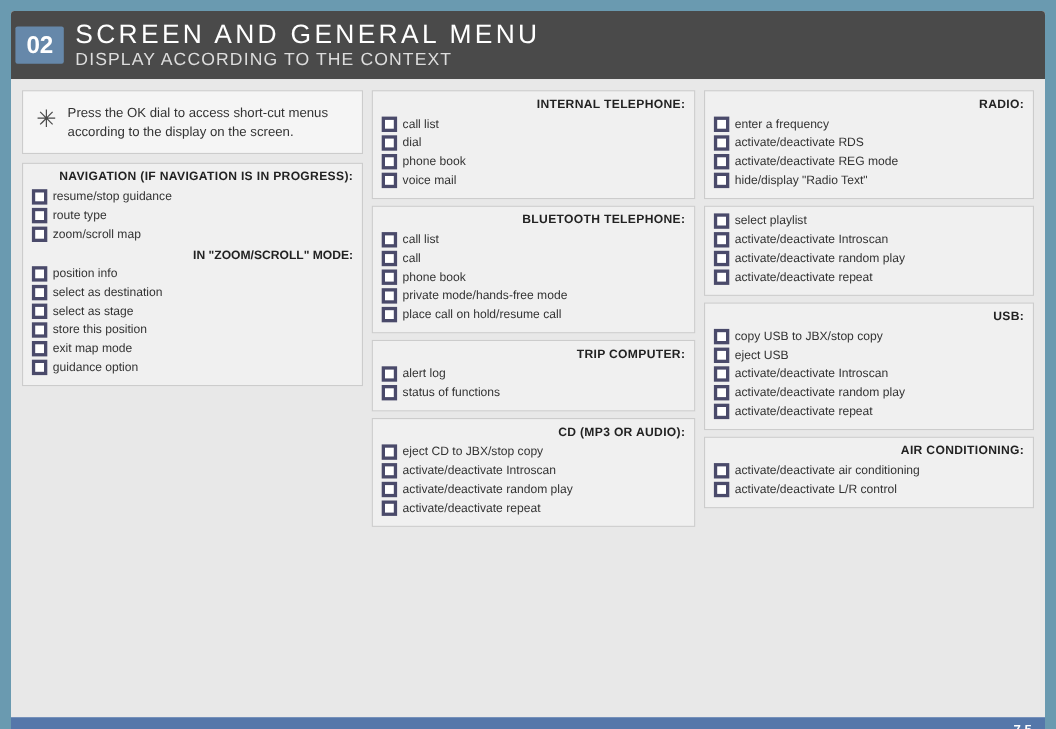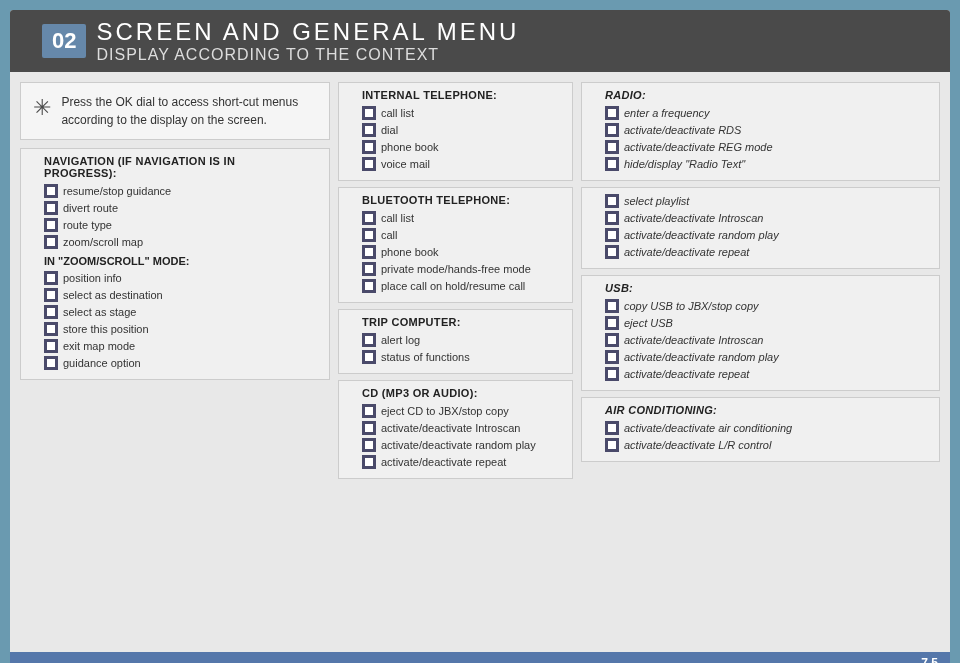--- a/index.html
+++ b/index.html
@@ -19,23 +19,22 @@
       min-height: 580px;
     }
     .left-panel {
       width: 310px;
       flex-shrink: 0;
     }
     .middle-panel {
       flex: 1;
     }
     .right-panel {
-      width: 359px;
+      width: 300px;
       flex-shrink: 0;
-      font-style: italic;
     }
     .info-box {
       background: #f5f5f5;
       border: 1px solid #ccc;
       padding: 10px 12px;
       margin-bottom: 8px;
       display: flex;
       align-items: flex-start;
       gap: 10px;
     }
@@ -47,21 +46,22 @@
     }
     .info-text {
       font-size: 12px;
       color: #333;
       line-height: 1.5;
     }
     .section {
       background: #f0f0f0;
       border: 1px solid #ccc;
       margin-bottom: 6px;
-      padding: 6px 23px;
+      padding: 6px 8px;
+      text-align: right;
     }
     .section-title {
       font-size: 11px;
       font-weight: bold;
       color: #222;
       margin-bottom: 5px;
       text-transform: uppercase;
       letter-spacing: 0.3px;
     }
     .item-row {
@@ -91,21 +91,21 @@
       font-size: 11px;
       font-weight: bold;
       color: #222;
       margin: 6px 0 4px 0;
       text-transform: uppercase;
     }
     .header-bar {
       display: flex;
       align-items: center;
       background: #4a4a4a;
-      padding: 8px 32px;
+      padding: 8px 4px;
     }
     .header-number-box {
       background: #6688aa;
       color: #fff;
       font-size: 22px;
       font-weight: bold;
       padding: 4px 10px;
       margin-right: 10px;
       border-radius: 2px;
     }
@@ -169,28 +169,20 @@
                   </svg>
                 </div>
               <span class="item-label">resume/stop guidance</span>
             </div>
             <div class="item-row">
               <div class="item-icon">
                   <svg viewBox="0 0 10 10">
                     <rect x="1" y="1" width="8" height="8" fill="#fff"></rect>
                   </svg>
                 </div>
-              <span class="item-label">divert route</span>
-            </div>
-            <div class="item-row">
-              <div class="item-icon">
-                  <svg viewBox="0 0 10 10">
-                    <rect x="1" y="1" width="8" height="8" fill="#fff"></rect>
-                  </svg>
-                </div>
               <span class="item-label">route type</span>
             </div>
             <div class="item-row">
               <div class="item-icon">
                   <svg viewBox="0 0 10 10">
                     <rect x="1" y="1" width="8" height="8" fill="#fff"></rect>
                   </svg>
                 </div>
               <span class="item-label">zoom/scroll map</span>
             </div>

